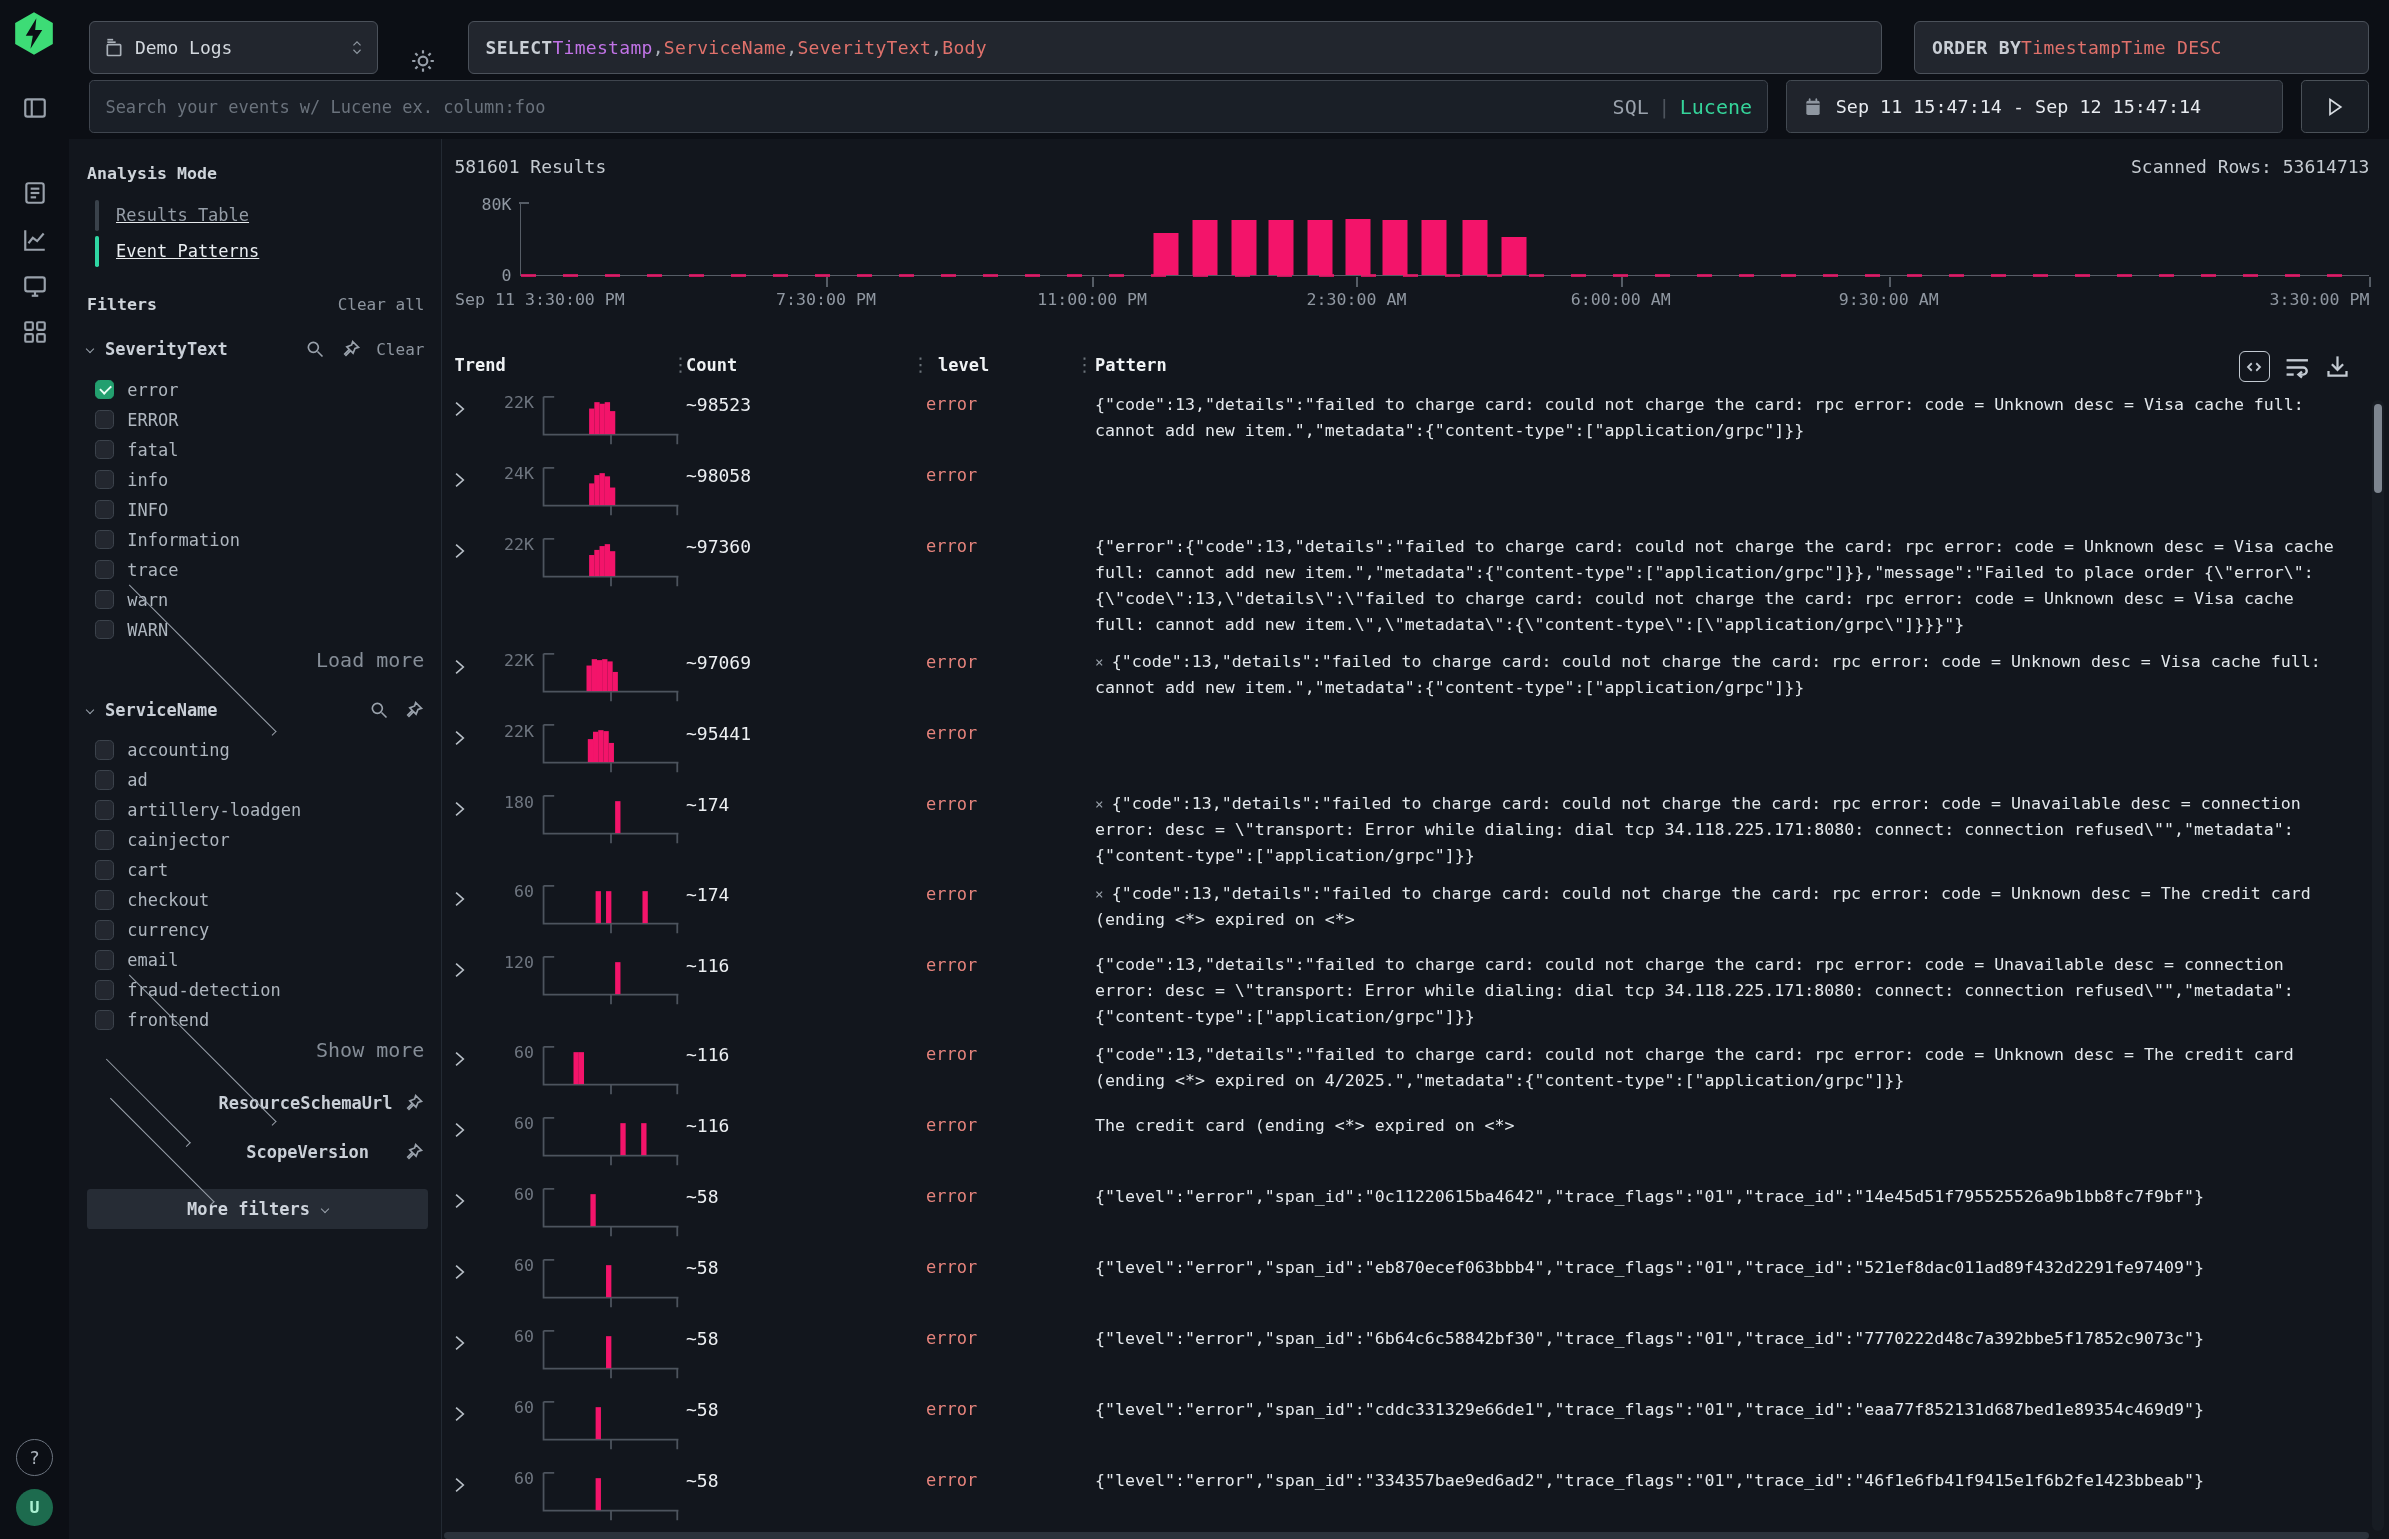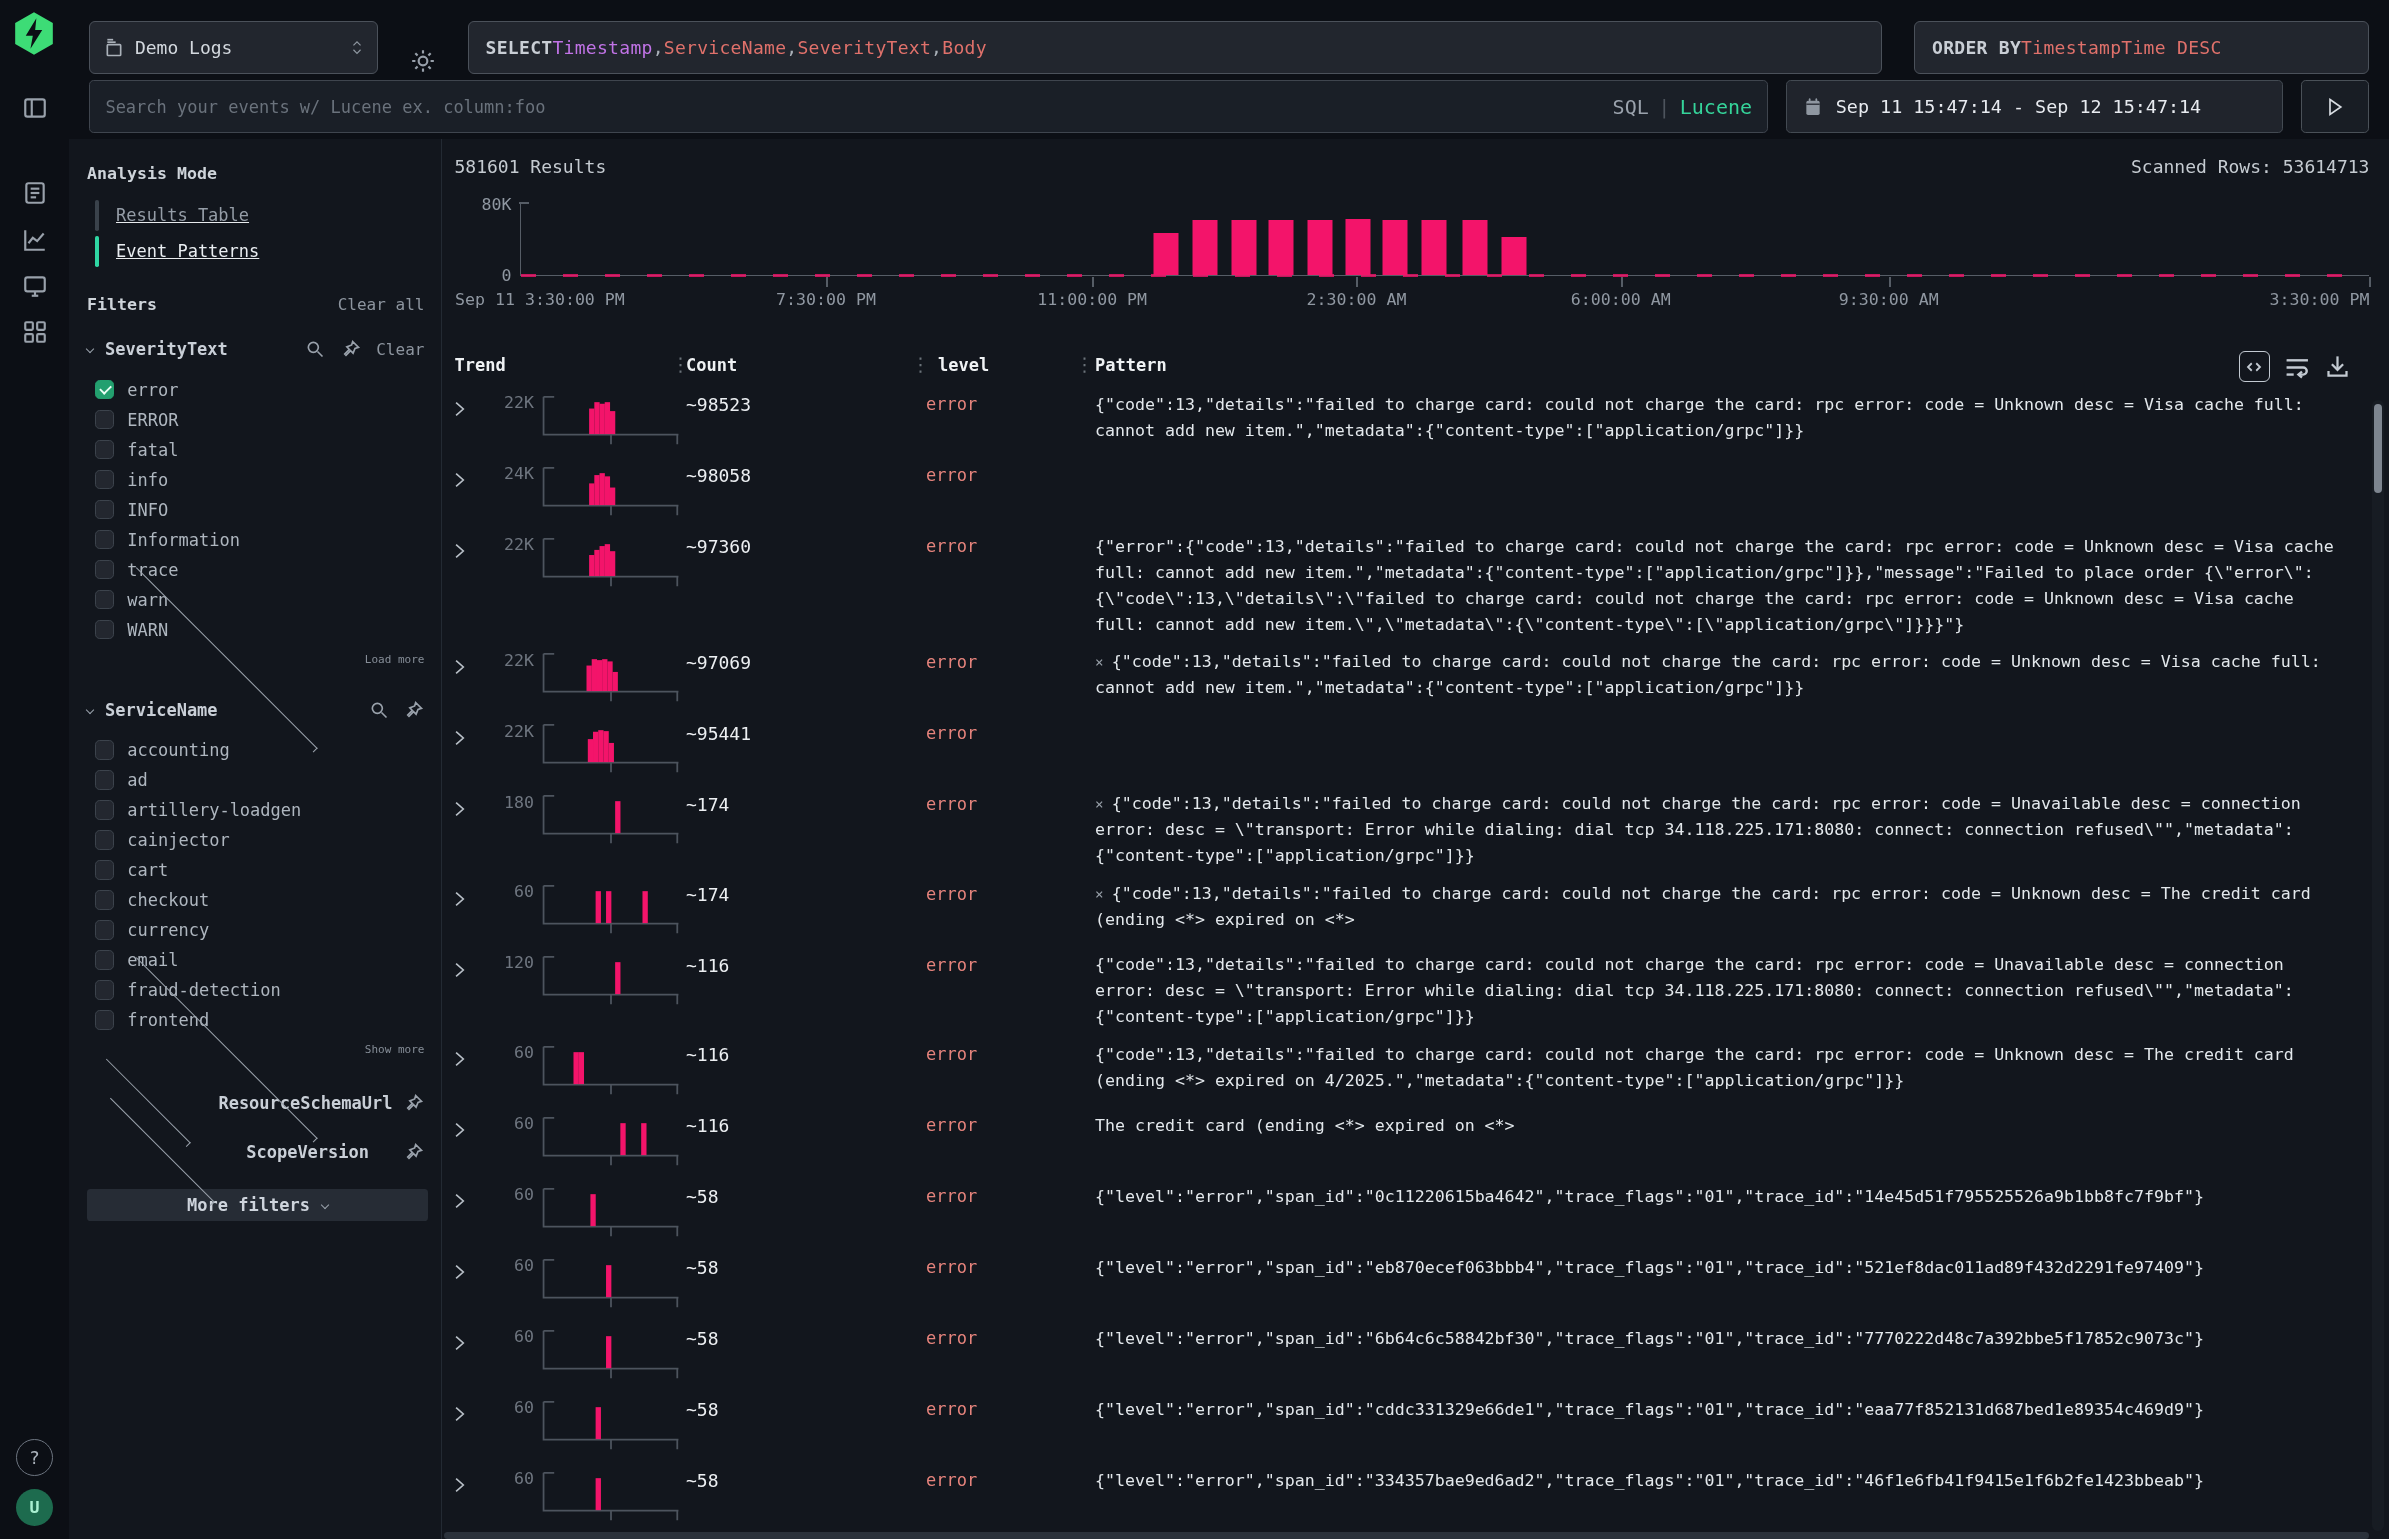--- a/index.html
+++ b/index.html
@@ -64,23 +64,23 @@
   .fgroup-icons { display:flex; align-items:center; gap:15.4px; color:#9aa2ac; }
   .chev { display:inline-block; width:8.3px; height:8.3px; border-top:1.8px solid #9aa2ac; border-right:1.8px solid #9aa2ac; }
   .chev.right { transform:rotate(45deg); }
   .chev.down  { transform:rotate(135deg); }
   .chev.sm { width:6px; height:6px; border-width:1.8px; }
   .fopts { margin-top:15.4px; }
   .fopt { display:flex; align-items:center; gap:13px; height:30px; padding-left:7.7px; color:#aeb6bf; }
   .cbox { width:19.6px; height:19.6px; border-radius:4.7px; background:#23272f; border:1.2px solid #3c434c; flex:none; position:relative; }
   .cbox.checked { background:#23a06f; border-color:#23a06f; }
   .cbox.checked::after { content:""; position:absolute; left:4.2px; top:4.2px; width:9px; height:4.7px; border-left:2.4px solid #eafff5; border-bottom:2.4px solid #eafff5; transform:rotate(-45deg); }
-  .more-link { display:flex; align-items:center; gap:12px; height:30px; padding-left:9.5px; color:#868e98; font-size:11px; }
+  .more-link { display:flex; align-items:center; gap:12px; height:30px; padding-left:9.5px; color:#868e98; font-size:20px; }
   .collapsed-group { margin-top:28.5px; display:flex; align-items:center; gap:12px; color:#c9cfd7; }
-  .more-filters { margin-top:27px; width:341px; height:32px; background:#262c35; border:none; border-radius:3.6px; color:#ced4dc; font:inherit; font-weight:bold; font-size:17px; display:flex; align-items:center; justify-content:center; gap:12px; }
+  .more-filters { margin-top:27px; width:341px; height:40px; background:#262c35; border:none; border-radius:3.6px; color:#ced4dc; font:inherit; font-weight:bold; font-size:17px; display:flex; align-items:center; justify-content:center; gap:12px; }
 
   
   .main { flex:1; position:relative; min-width:0; overflow:hidden; }
   .results-row { margin:16.6px 19.6px 0 12.5px; display:flex; justify-content:space-between; font-size:18px; color:#c5cbd1; }
   .chart { position:relative; height:138px; margin:0 19.6px 0 78px; }
   .plot { position:absolute; left:0; right:0; top:27px; bottom:39px; border-left:1.8px solid #565d66; border-bottom:1.8px solid #565d66; }
   .plot::before { content:""; position:absolute; left:-1.8px; top:-1.8px; width:9.5px; height:1.8px; background:#565d66; }
   .plot::after { content:""; position:absolute; left:0; right:0; bottom:-2.4px; height:3px;
      background:repeating-linear-gradient(90deg,#f3146a 0 15.4px,transparent 15.4px 42px); opacity:.8; }
   .ylab { position:absolute; right:calc(100% + 9.5px); color:#8f97a1; font-size:16.6px; white-space:nowrap; }

